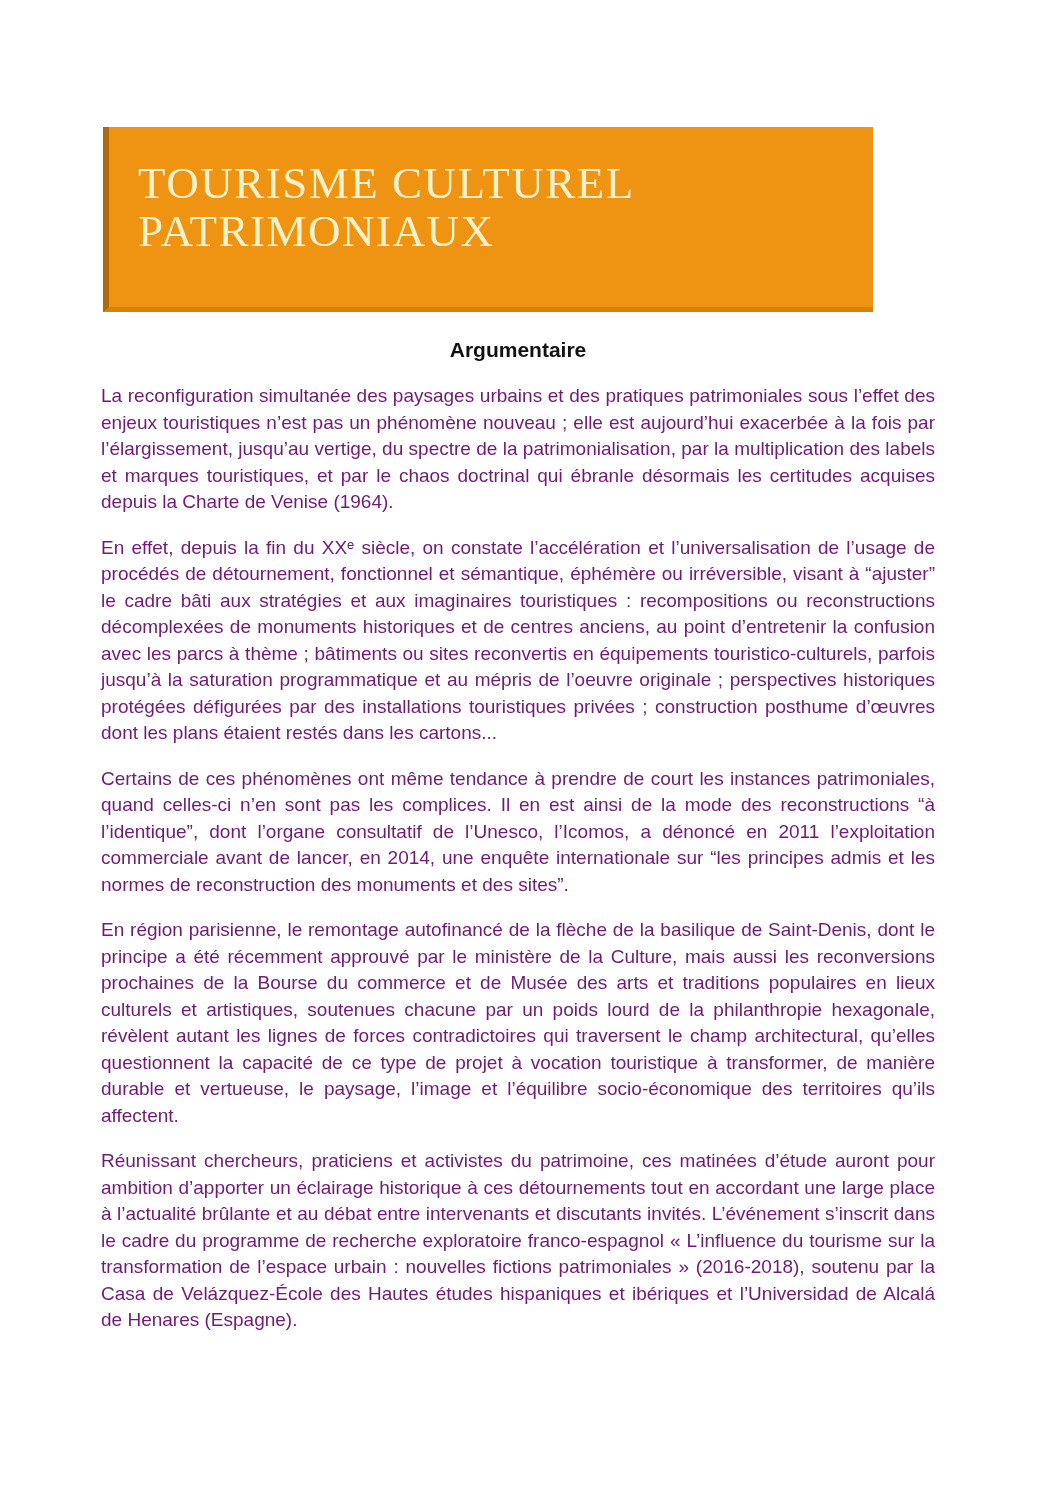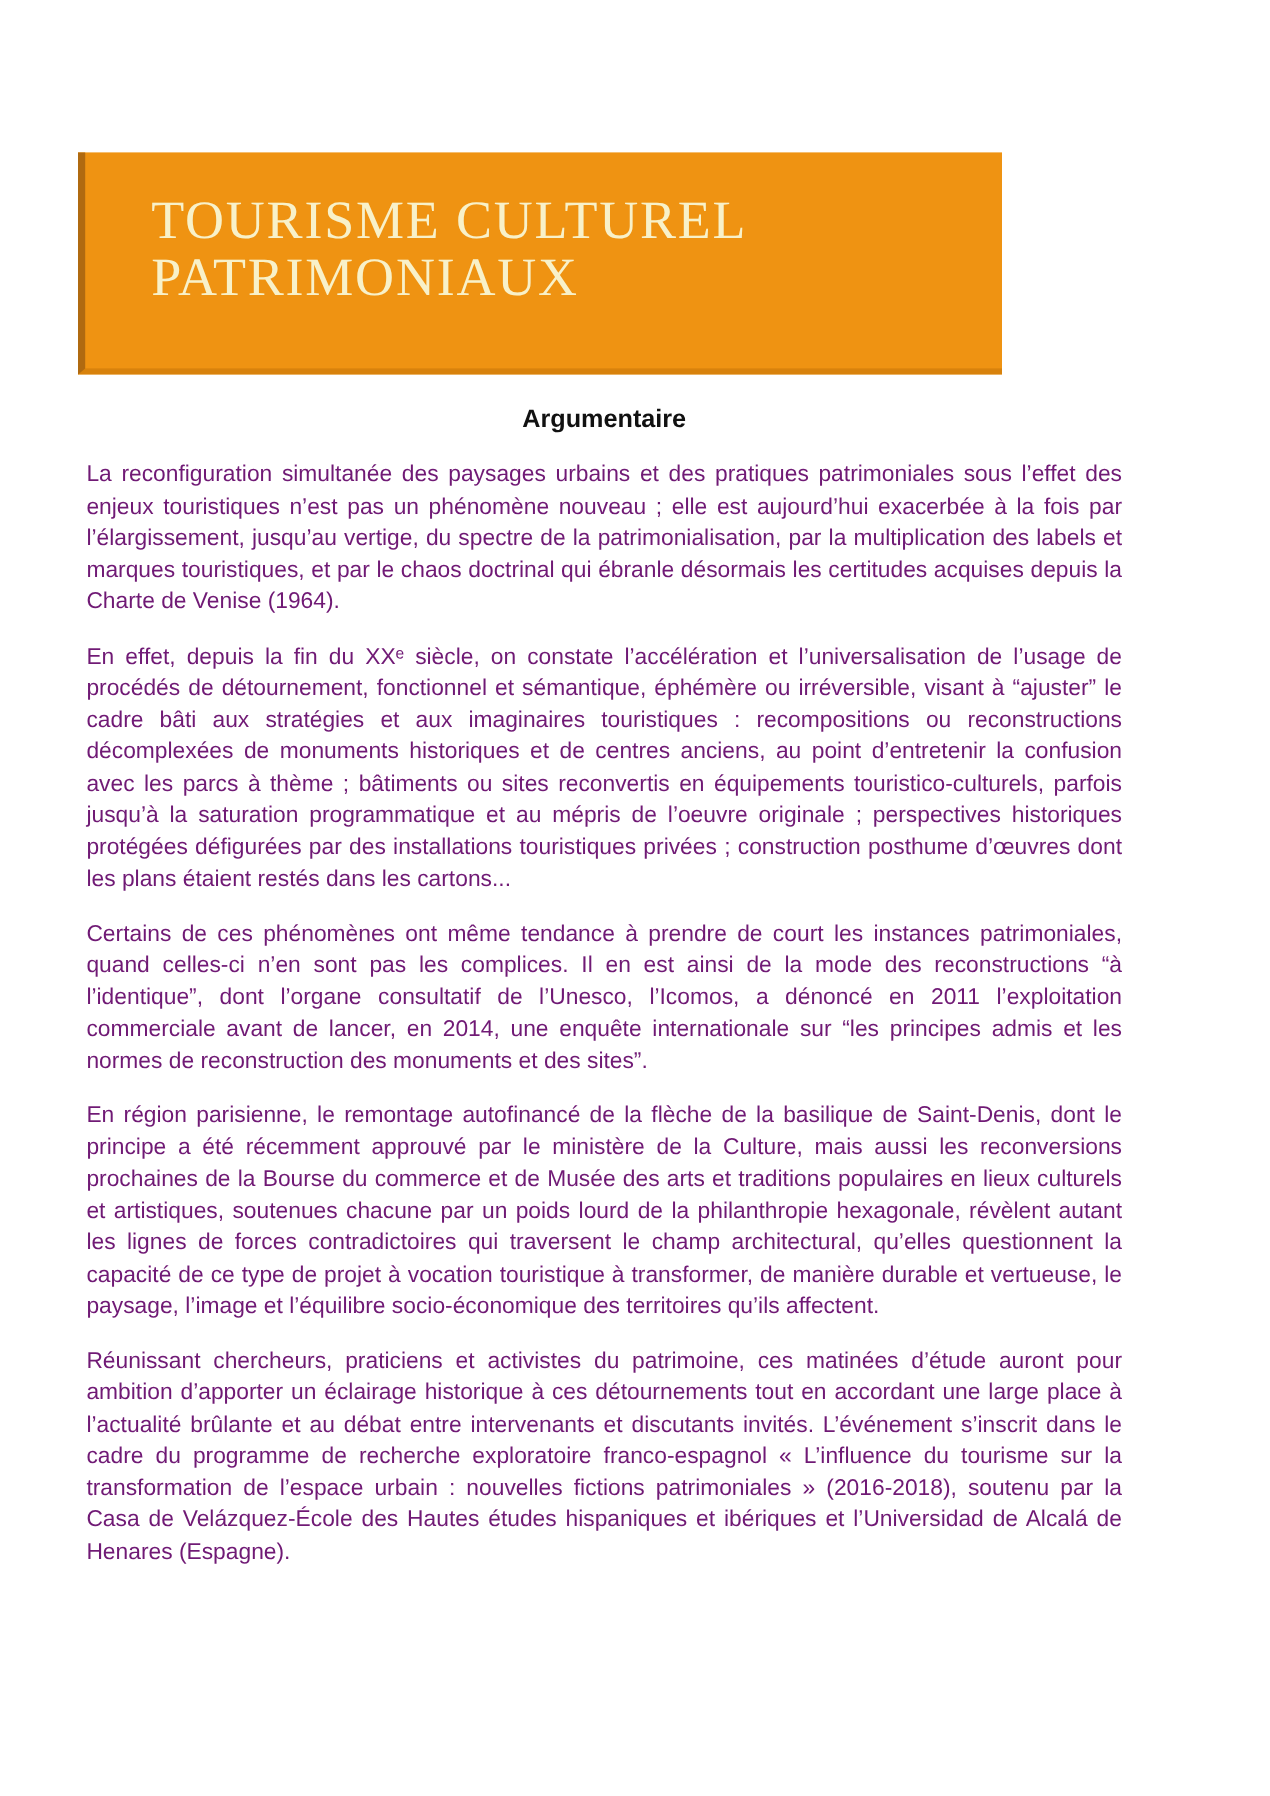--- a/index.html
+++ b/index.html
@@ -10,35 +10,35 @@
   .page {
     position: relative;
     width: 1058px;
     min-height: 1497px;
     background: #ffffff;
     font-family: "Liberation Sans", sans-serif;
     color: #1c1c1c;
     box-sizing: border-box;
   }
   .title-banner {
-    margin: 127px 143px 0 65px;
+    margin: 127px 143px 0 103px;
     width: 770px;
     height: 185px;
     box-sizing: border-box;
-    padding: 32px 0 0 55px;
+    padding: 32px 0 0 29px;
     border-left: 6px solid #b06a10;
     border-bottom: 5px solid #d8820c;
     font-family: "Liberation Serif", serif;
     font-size: 45px;
     line-height: 48px;
     letter-spacing: 1.5px;
     font-weight: 400;
   }
   .content {
-    padding: 0 123px 0 72px;
+    padding: 0 123px 0 101px;
   }
   .doc-heading {
     margin-top: 26px;
     margin-bottom: 21px;
     text-align: center;
     font-size: 21px;
     font-weight: 700;
     color: #111111;
   }
   .doc-paragraph {

